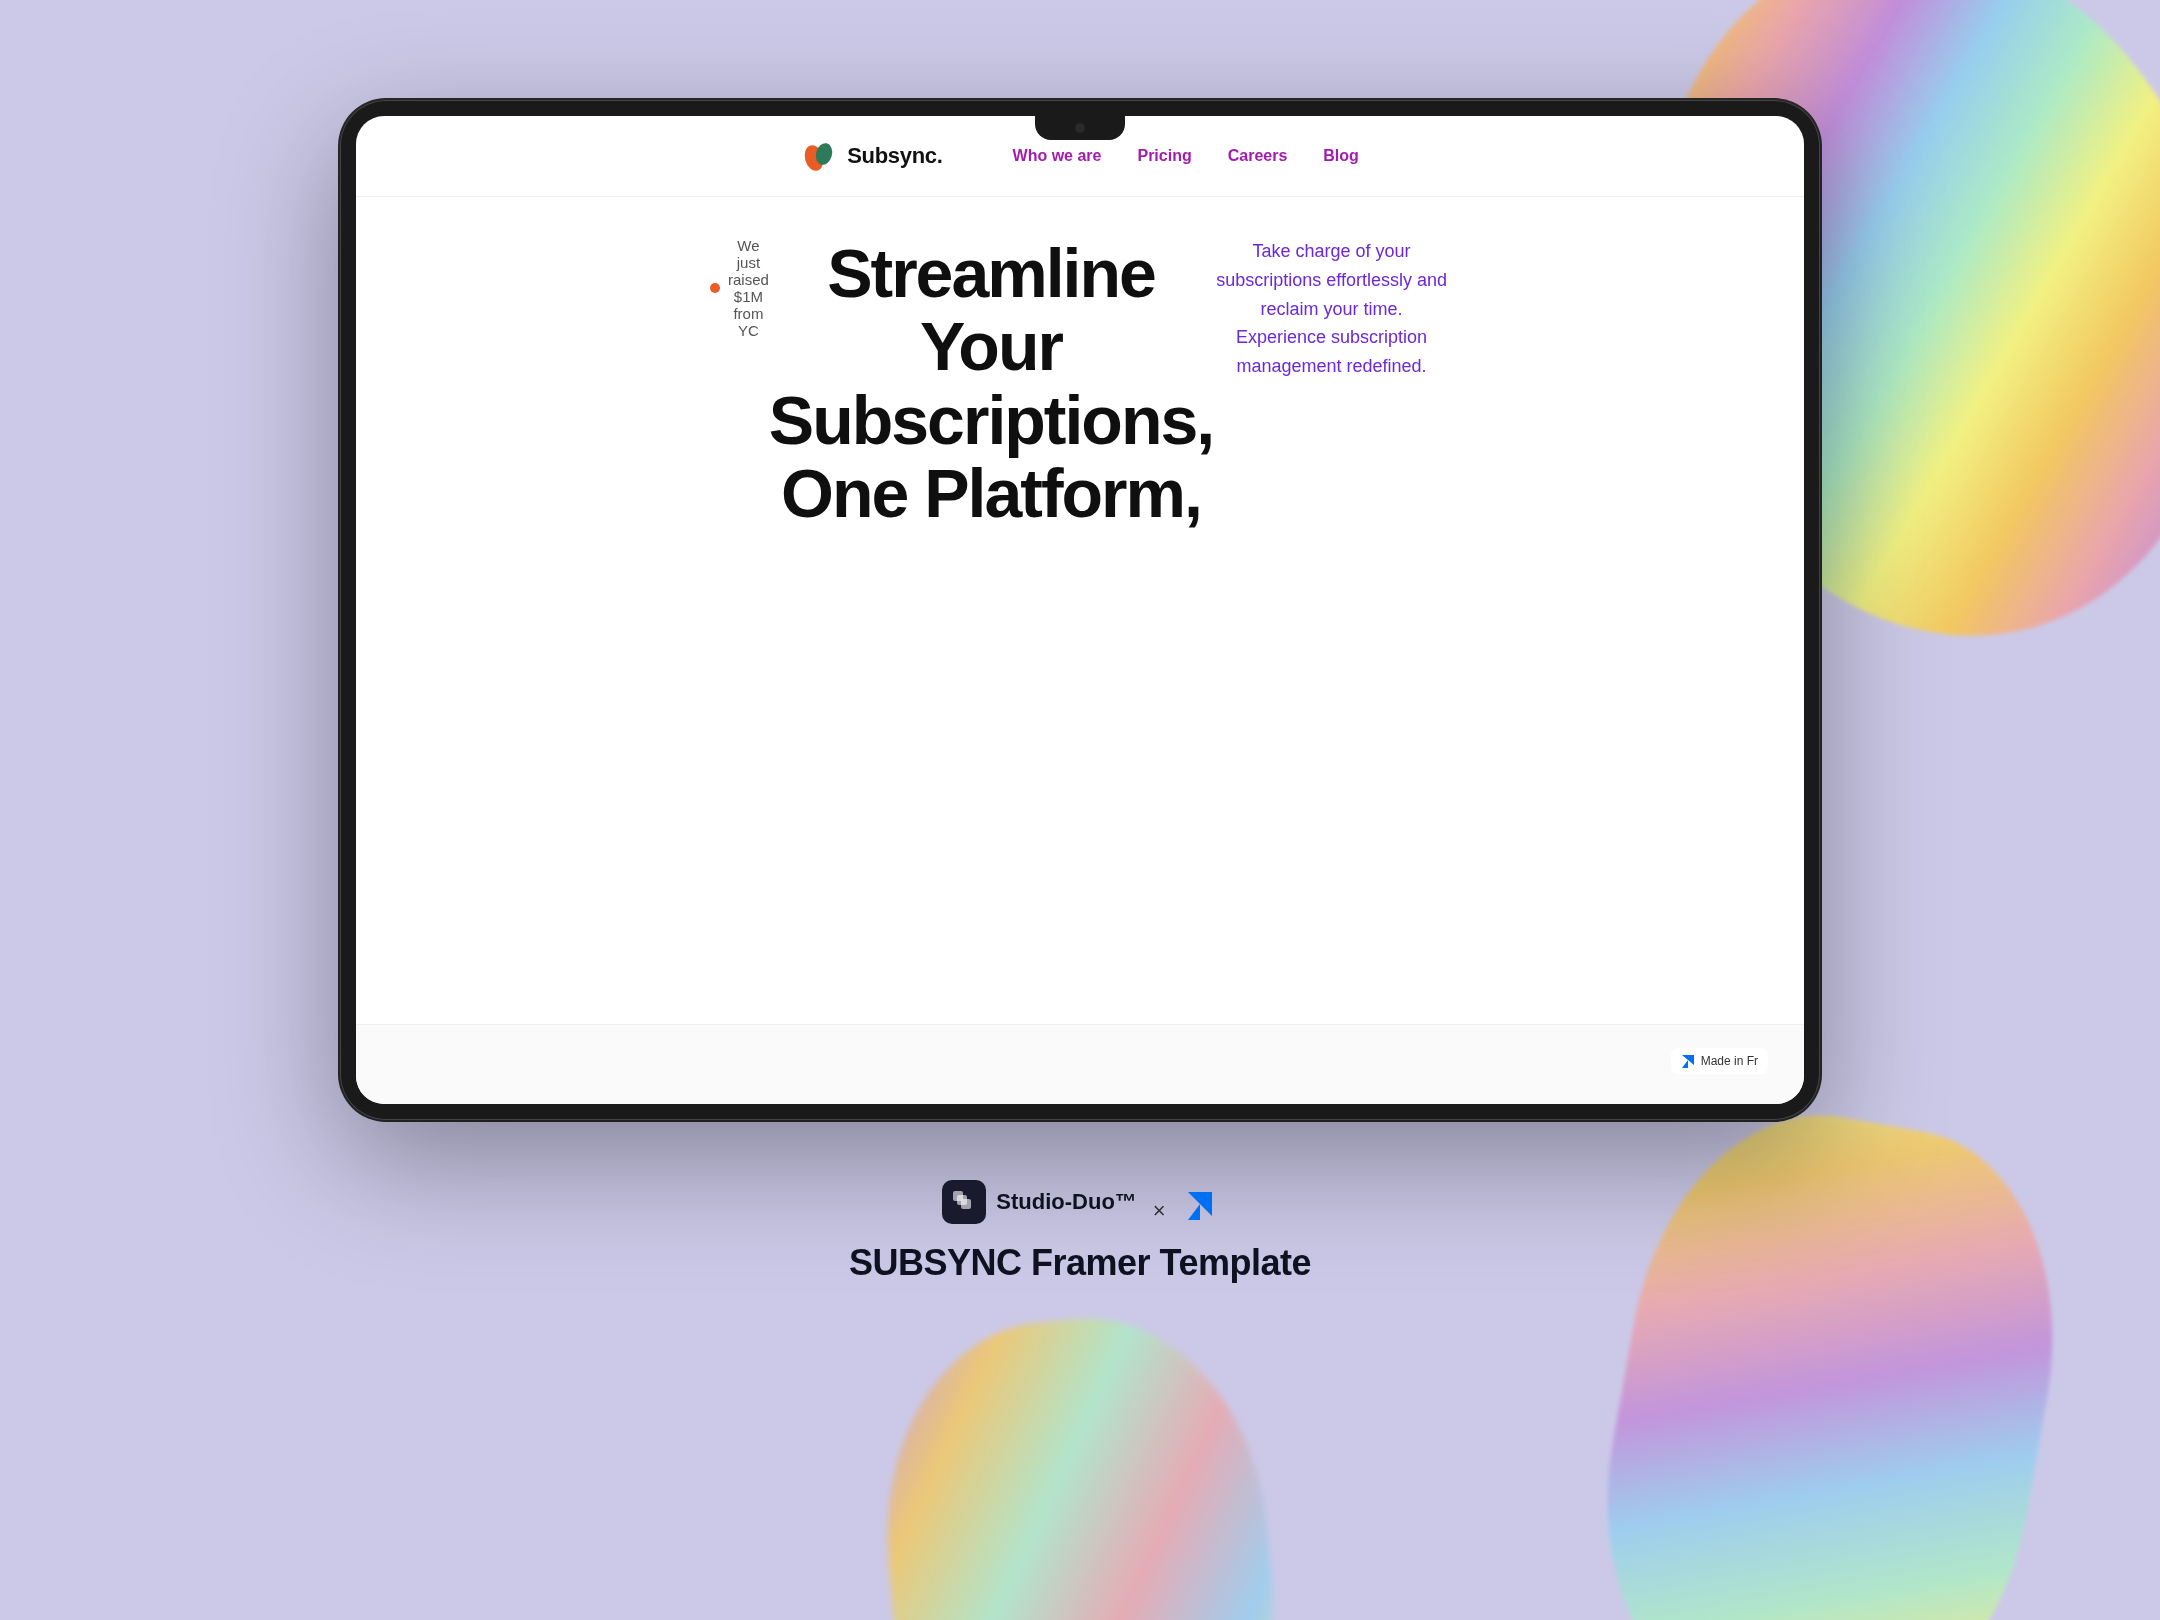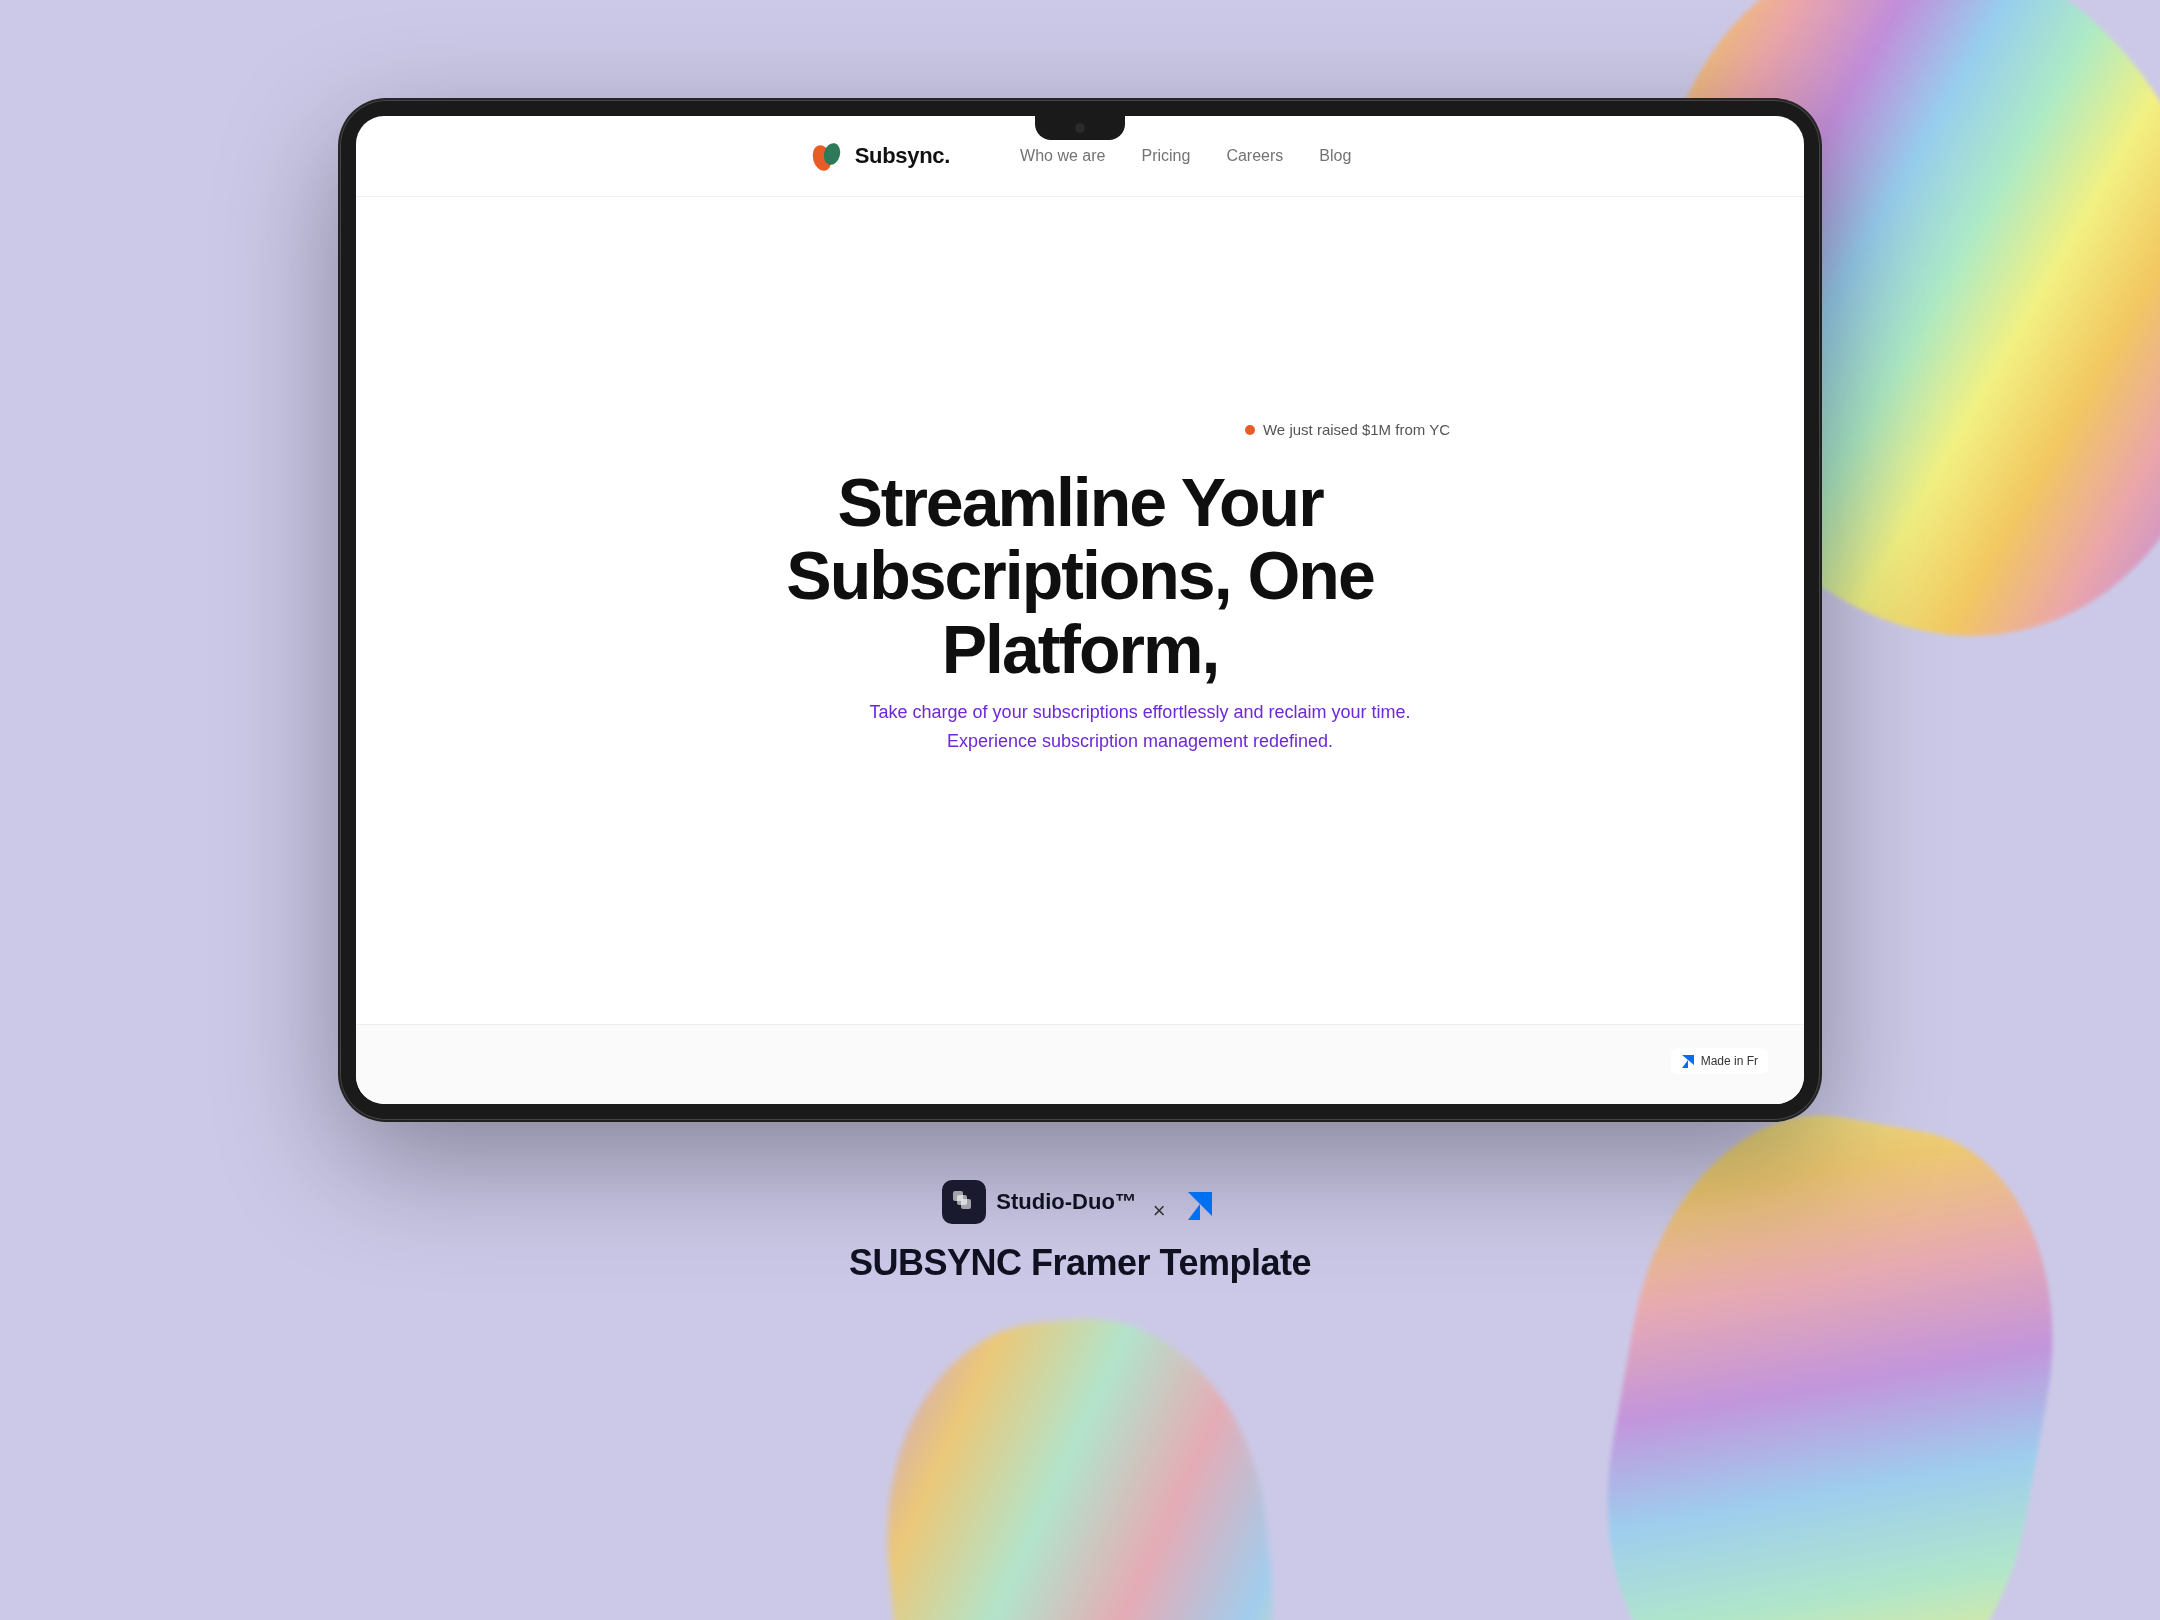--- a/index.html
+++ b/index.html
@@ -182,32 +182,31 @@
     }
 
     .nav-links {
       display: flex;
       align-items: center;
       gap: 36px;
     }
 
     .nav-link {
       font-size: 16px;
-      color: #737373;
+      color: #a21caf;
       text-decoration: none;
       cursor: pointer;
-      font-weight: 400;
+      font-weight: 700;
     }
 
     
     .hero-section {
       flex: 1;
       display: flex;
-      flex-direction: column;
-      align-items: flex-end;
+      align-items: flex-start;
       justify-content: center;
       text-align: center;
       padding: 40px 80px;
       max-width: 900px;
       margin: 0 auto;
     }
 
     .announcement-badge {
       display: flex;
       align-items: center;

